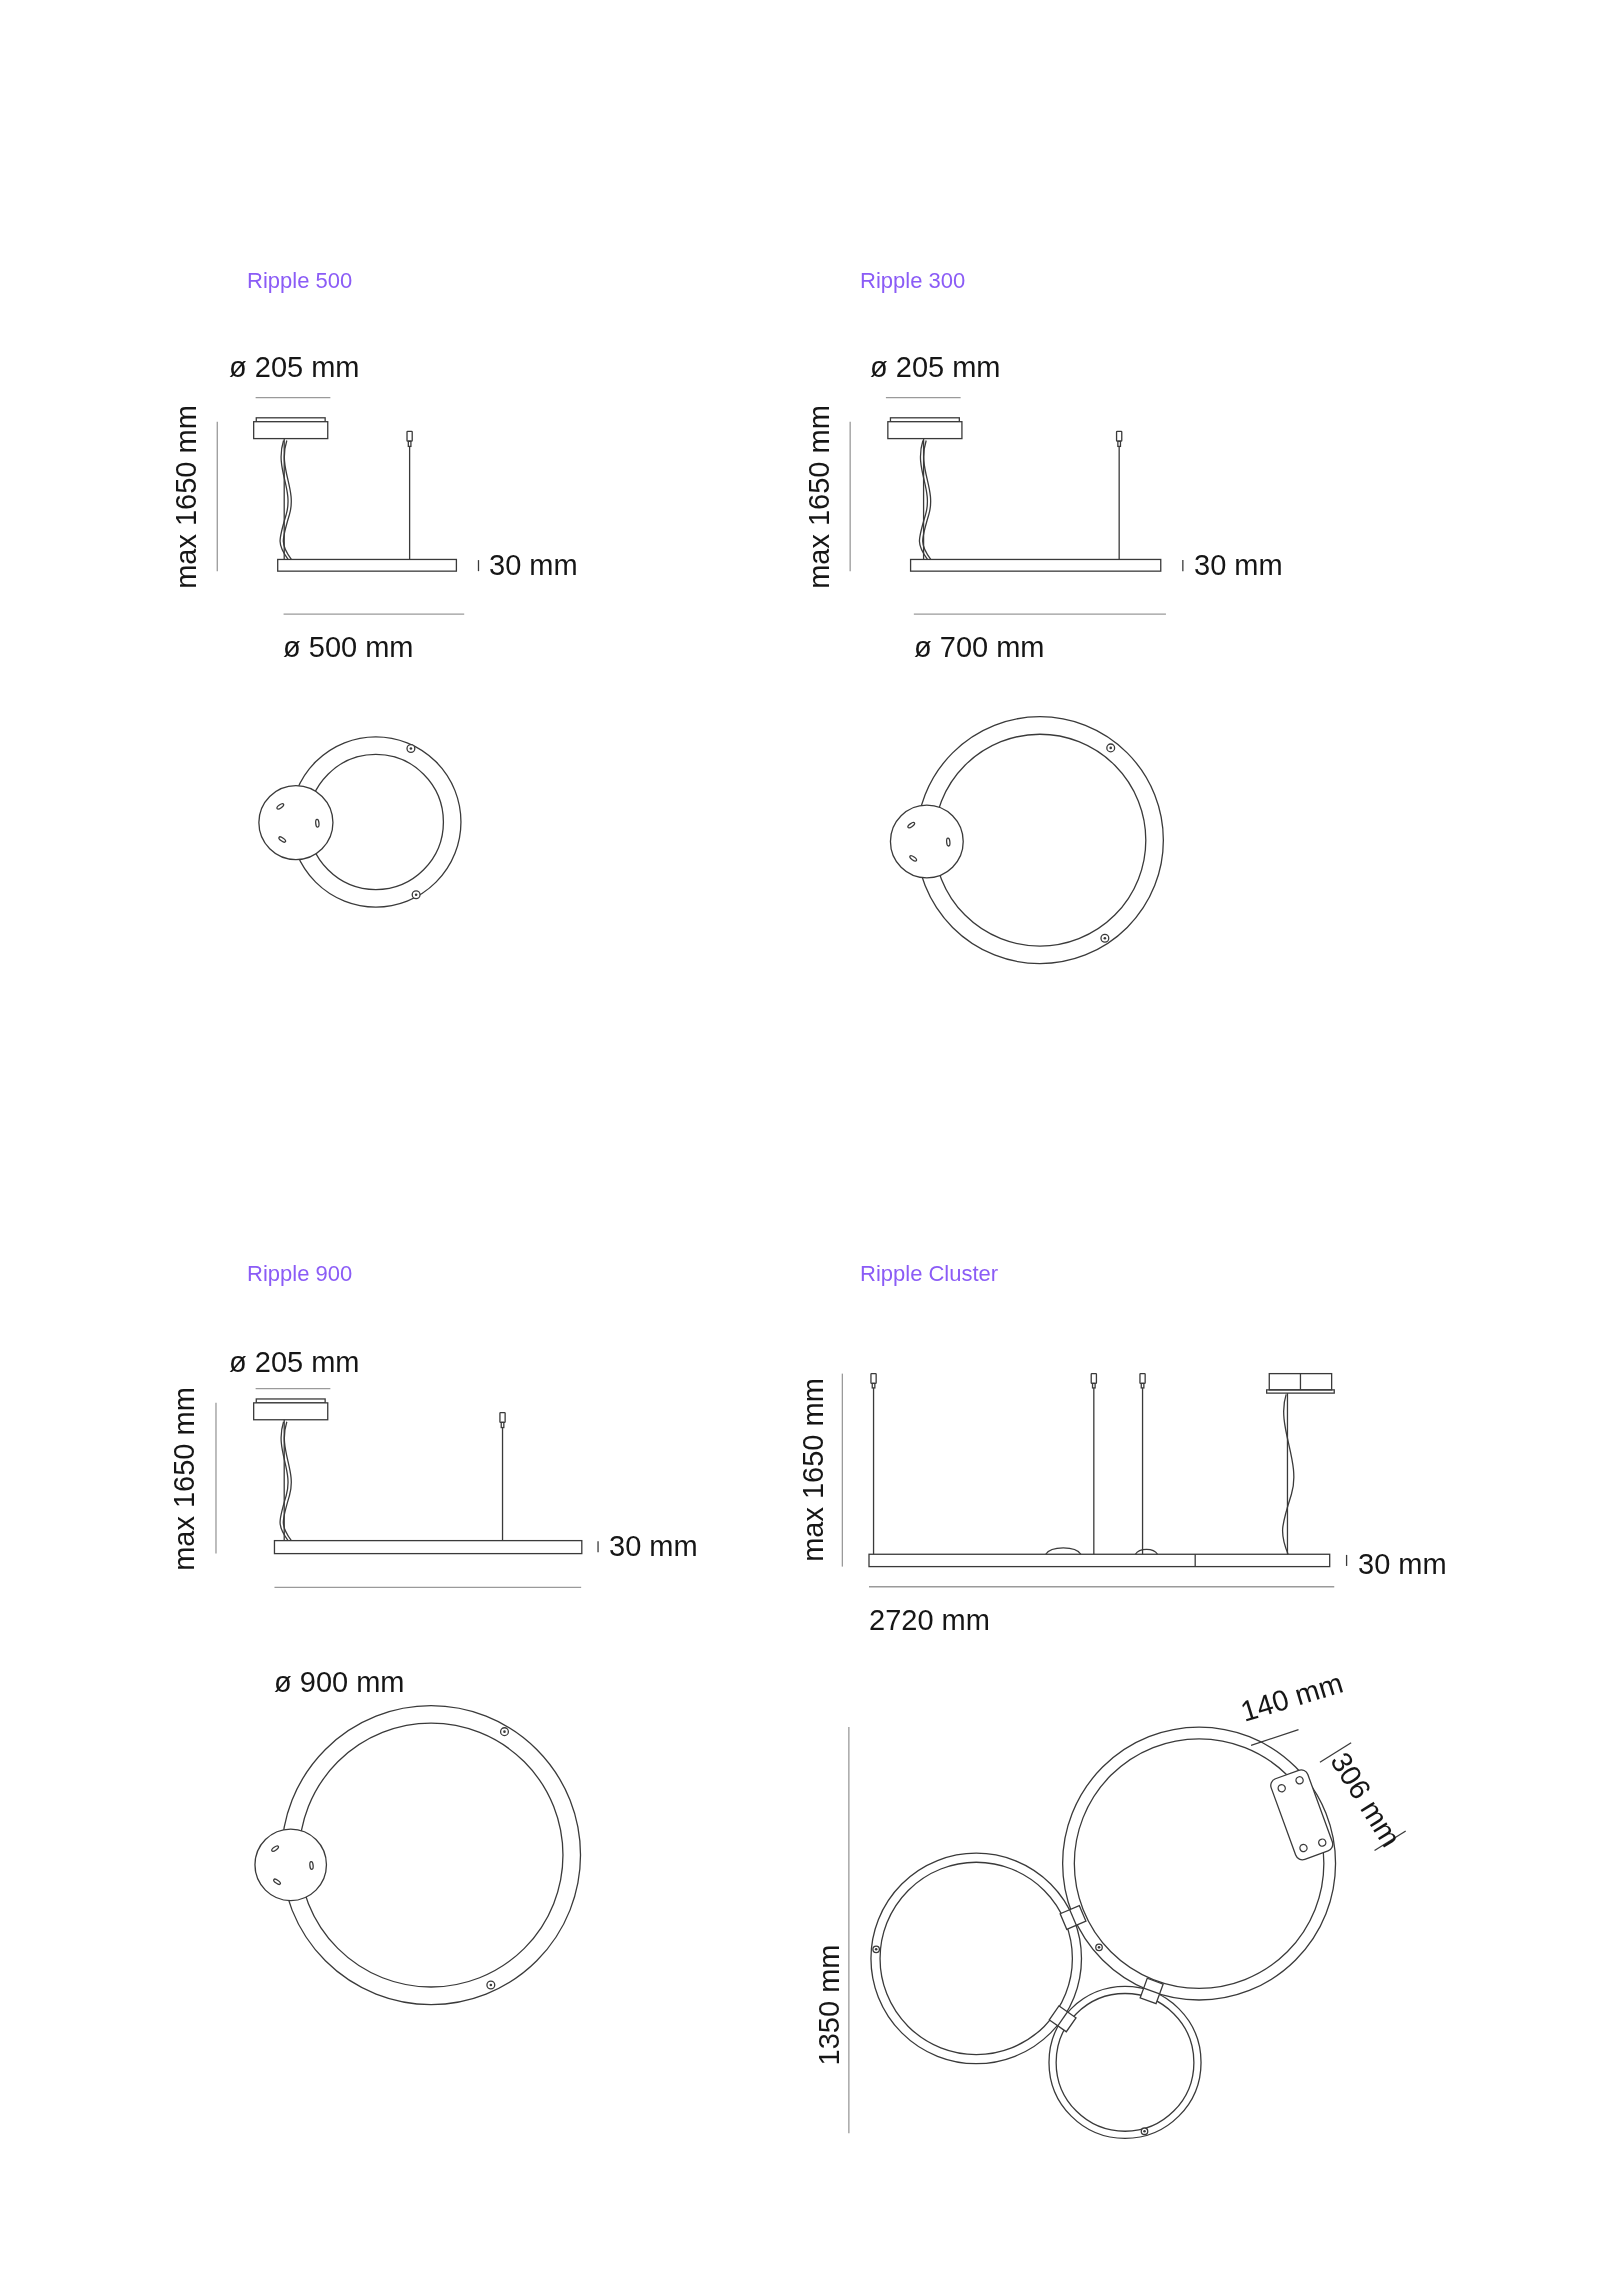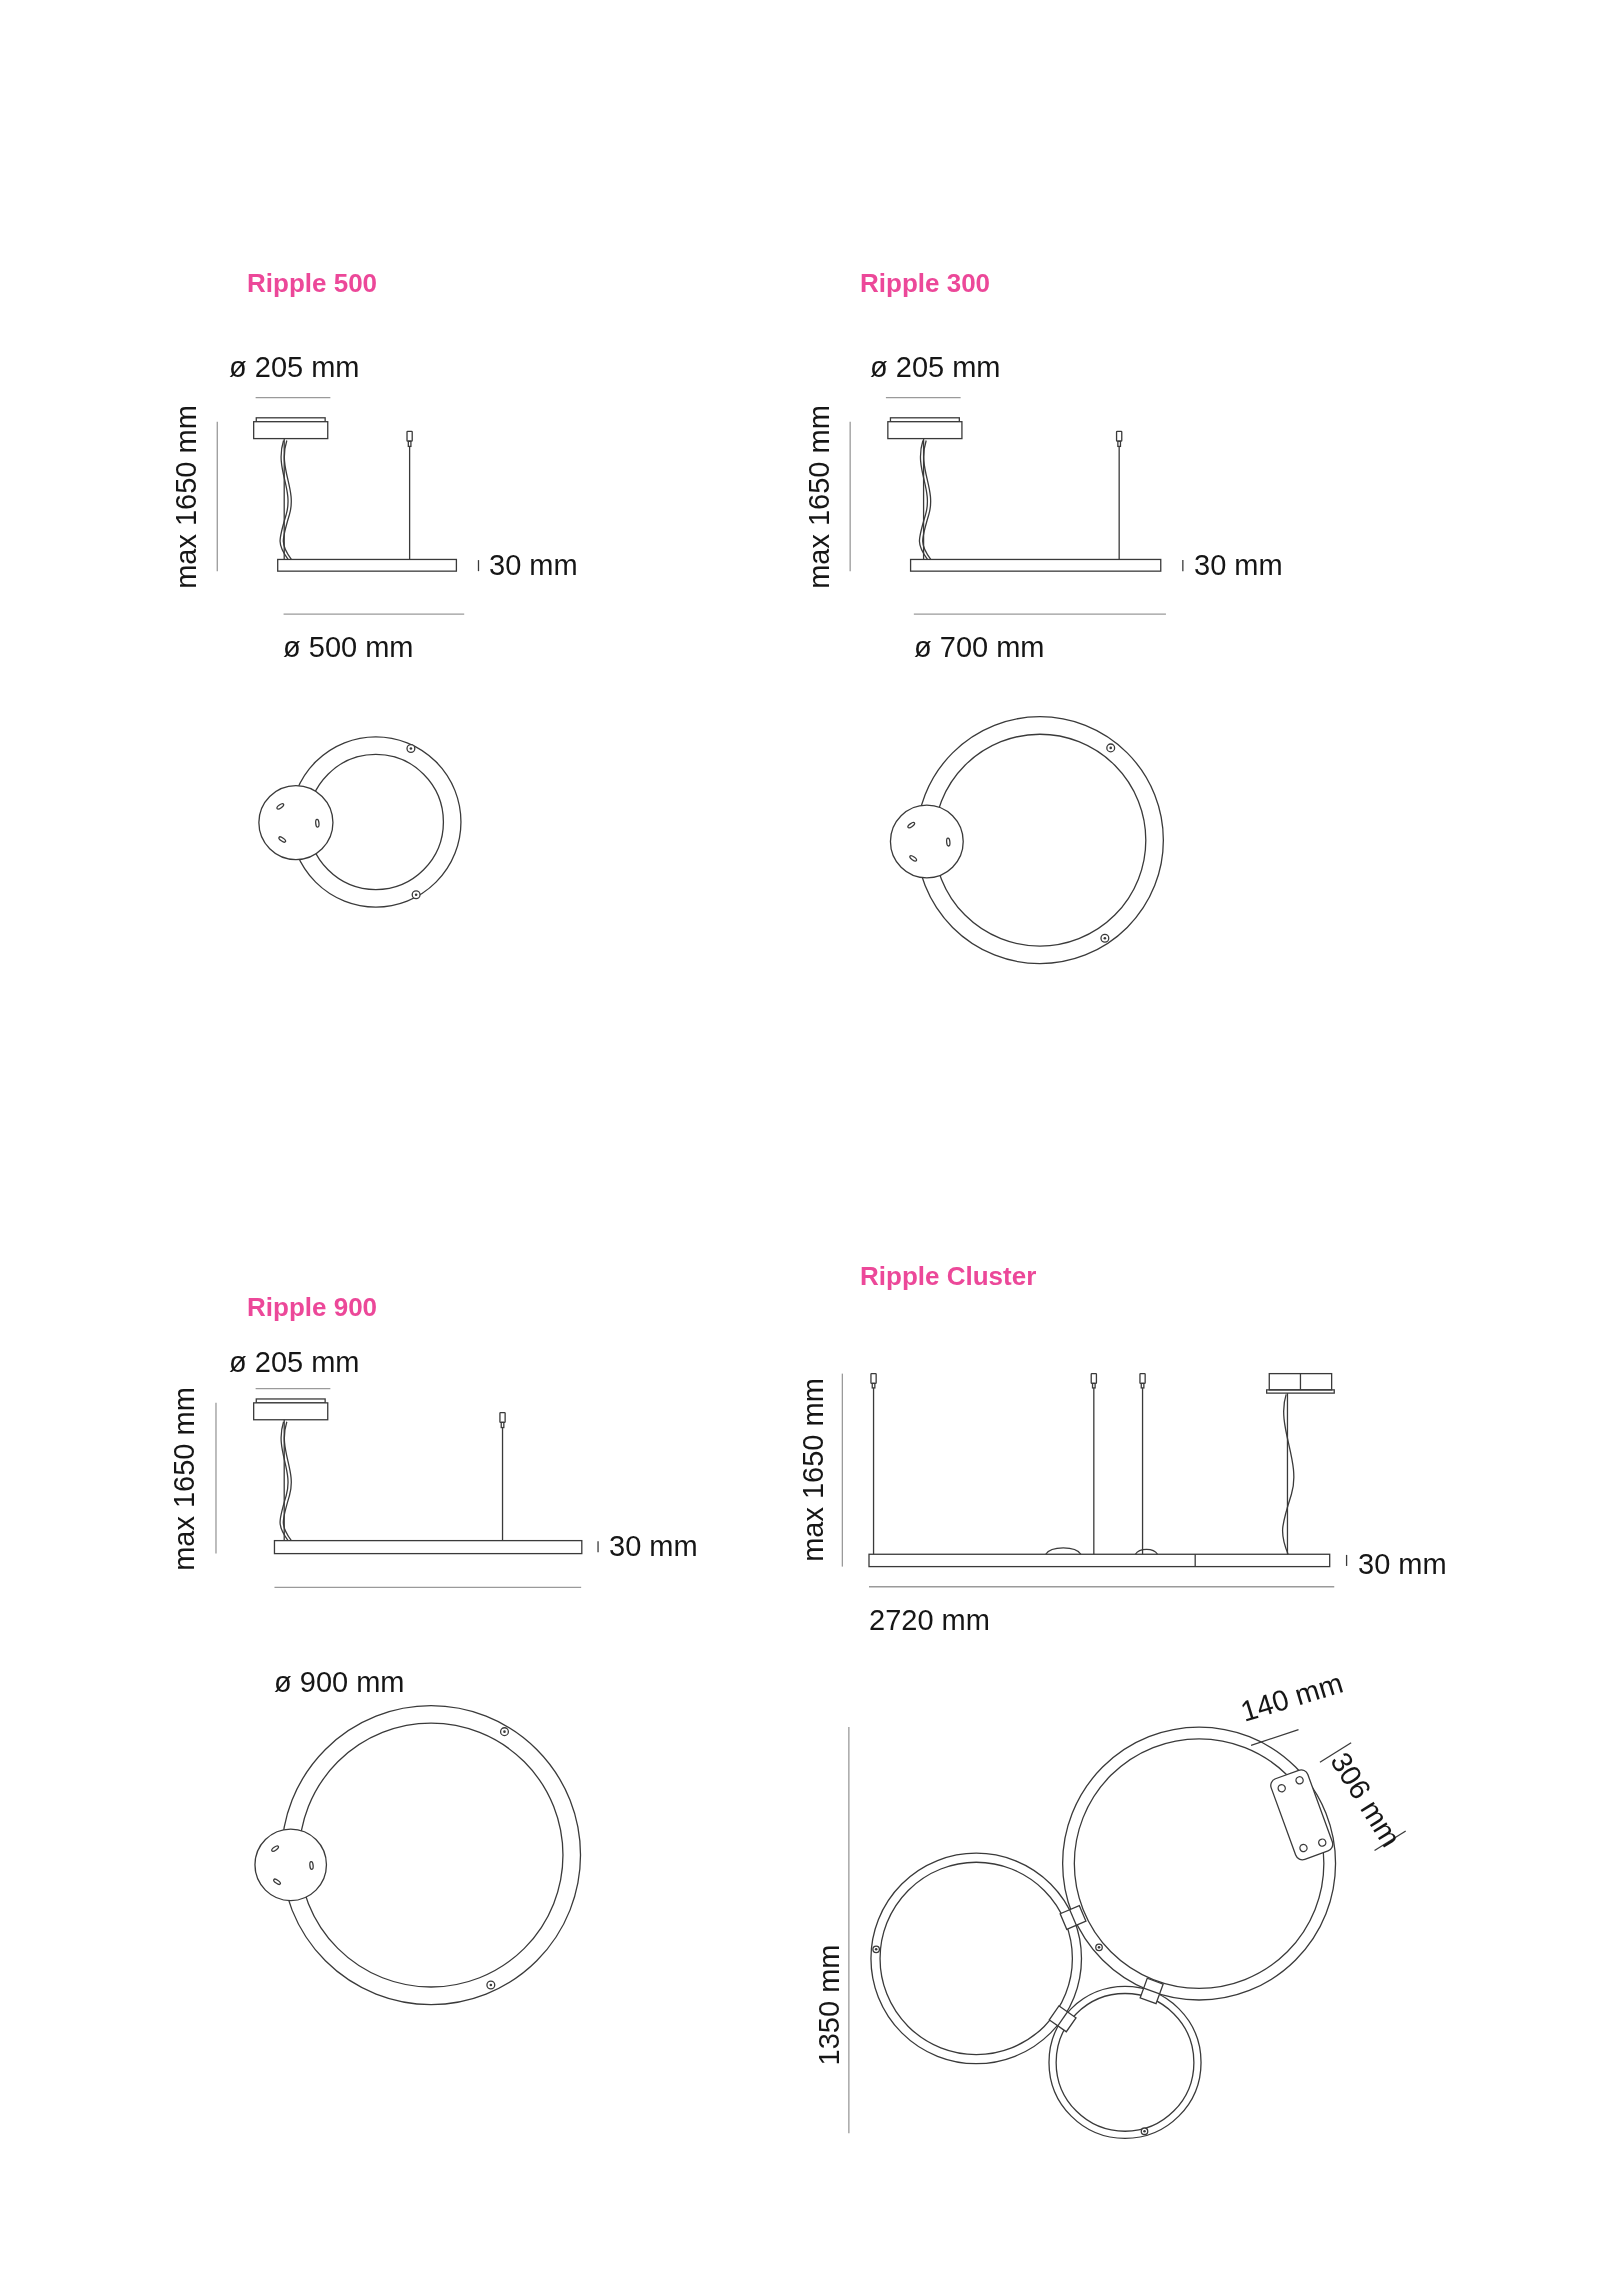--- a/index.html
+++ b/index.html
@@ -1,20 +1,20 @@
 <!DOCTYPE html>
 <html style="font-size:10.4px"><head>
 <meta charset="utf-8">
 <style>
   html,body{margin:0;padding:0;background:#fff;}
   #page{position:relative;width:1623px;height:2295px;background:#fff;overflow:hidden;
         font-family:"Liberation Sans",sans-serif;color:#161616;}
   svg{position:absolute;left:0;top:0;}
   .lbl{position:absolute;font-size:29px;font-weight:400;color:#161616;white-space:nowrap;line-height:1.1;}
-  .title{position:absolute;font-size:26px;font-weight:700;color:#ec4899;white-space:nowrap;}
+  .title{position:absolute;font-size:22px;font-weight:400;color:#8b5cf6;white-space:nowrap;}
   .ctr{text-align:left;}
   .rot{transform:translate(-50%,-50%) rotate(-90deg);transform-origin:center;}
   .rotc{transform-origin:center;}
   
   .ln{stroke:#3a3a3a;stroke-width:2;fill:none;}
   .lnw{stroke:#3a3a3a;stroke-width:2;fill:#fff;}
   .dim{stroke:#9a9a9a;stroke-width:2;fill:none;}
   .dot{fill:#3a3a3a;}
 </style>
 </head>
@@ -203,21 +203,21 @@
   <div class="lbl rot" style="left:187px;top:497px;">max 1650 mm</div>
   <div class="lbl" style="left:489px;top:550px;">30 mm</div>
   <div class="lbl ctr" style="left:283px;top:632px;width:181px;">ø 500 mm</div>
 
   <div class="title" style="left:860px;top:268px;">Ripple 300</div>
   <div class="lbl" style="left:870px;top:352px;">ø 205 mm</div>
   <div class="lbl rot" style="left:820px;top:497px;">max 1650 mm</div>
   <div class="lbl" style="left:1194px;top:550px;">30 mm</div>
   <div class="lbl ctr" style="left:914px;top:632px;width:252px;">ø 700 mm</div>
 
-  <div class="title" style="left:247px;top:1261px;margin-top:31px;">Ripple 900</div>
+  <div class="title" style="left:247px;top:1261px;">Ripple 900</div>
   <div class="lbl" style="left:229px;top:1347px;">ø 205 mm</div>
   <div class="lbl rot" style="left:185px;top:1479px;">max 1650 mm</div>
   <div class="lbl" style="left:609px;top:1531px;">30 mm</div>
   <div class="lbl ctr" style="left:274px;top:1667px;width:307px;">ø 900 mm</div>
 
   <div class="title" style="left:860px;top:1261px;">Ripple Cluster</div>
   <div class="lbl rot" style="left:814px;top:1470px;">max 1650 mm</div>
   <div class="lbl" style="left:1358px;top:1549px;">30 mm</div>
   <div class="lbl ctr" style="left:869px;top:1605px;width:465px;">2720 mm</div>
   <div class="lbl rot" style="left:830px;top:2005px;">1350 mm</div>

